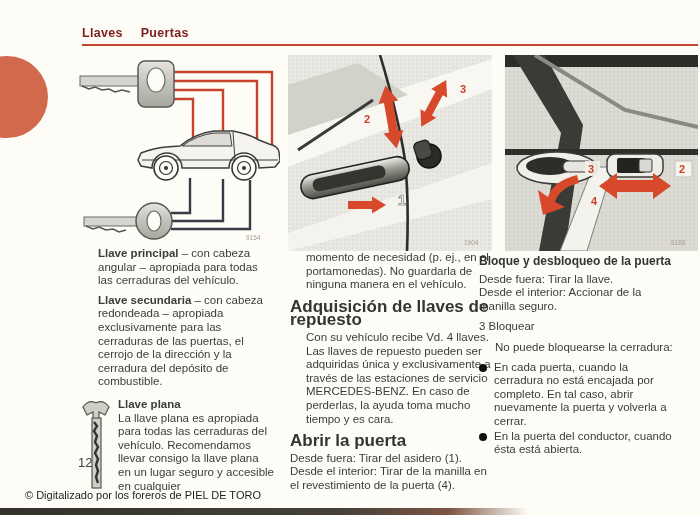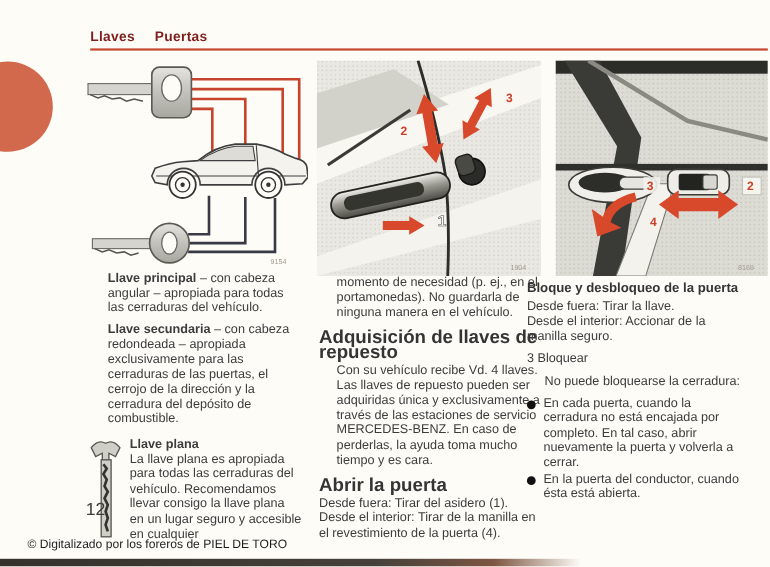--- a/index.html
+++ b/index.html
@@ -34,21 +34,21 @@
   .flatkey-row{display:flex;margin-top:9px;}
   .flatkey-art{flex:0 0 34px;margin-left:-2px;}
   .flatkey-txt{flex:1;padding-left:4px;}
 
   .tight p{margin:0;}
   .gap{height:7px;}
 
   .bullet-item{display:flex;margin:0 0 1px 0;}
   .bullet{flex:0 0 8px;height:8px;border-radius:50%;background:#111;margin:3px 7px 0 0;}
 
-  .pagenum{position:absolute;left:78px;top:455px;font-size:16px;color:#3c3c3c;}
+  .pagenum{position:absolute;left:78px;top:455px;font-size:13px;color:#3c3c3c;}
 
   .copyright{position:absolute;left:25px;top:489px;font-size:11px;color:#1e1e1e;}
   .scan-edge{position:absolute;left:0;top:508px;width:528px;height:7px;
      background:linear-gradient(to right,#34312c 0%,#45413a 65%,#7d5542 85%,rgba(190,160,140,0) 100%);}
 
   .figcap{font-size:6.5px;fill:#a09c92;}
   .arrnum{font-size:11px;font-weight:bold;fill:#cd4027;}
 </style>
 </head>
 <body>

